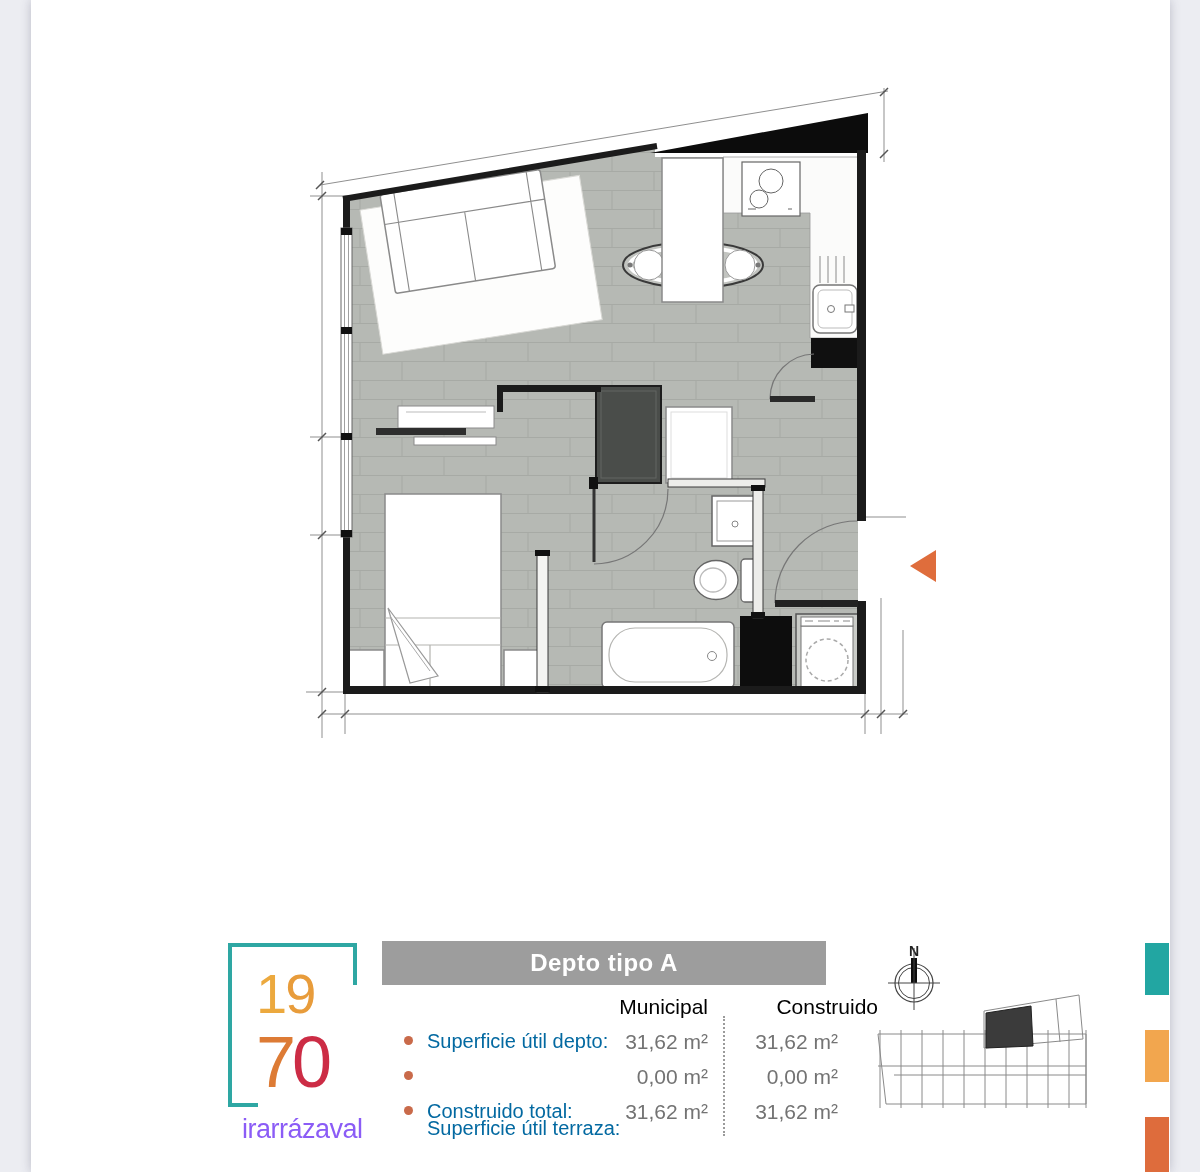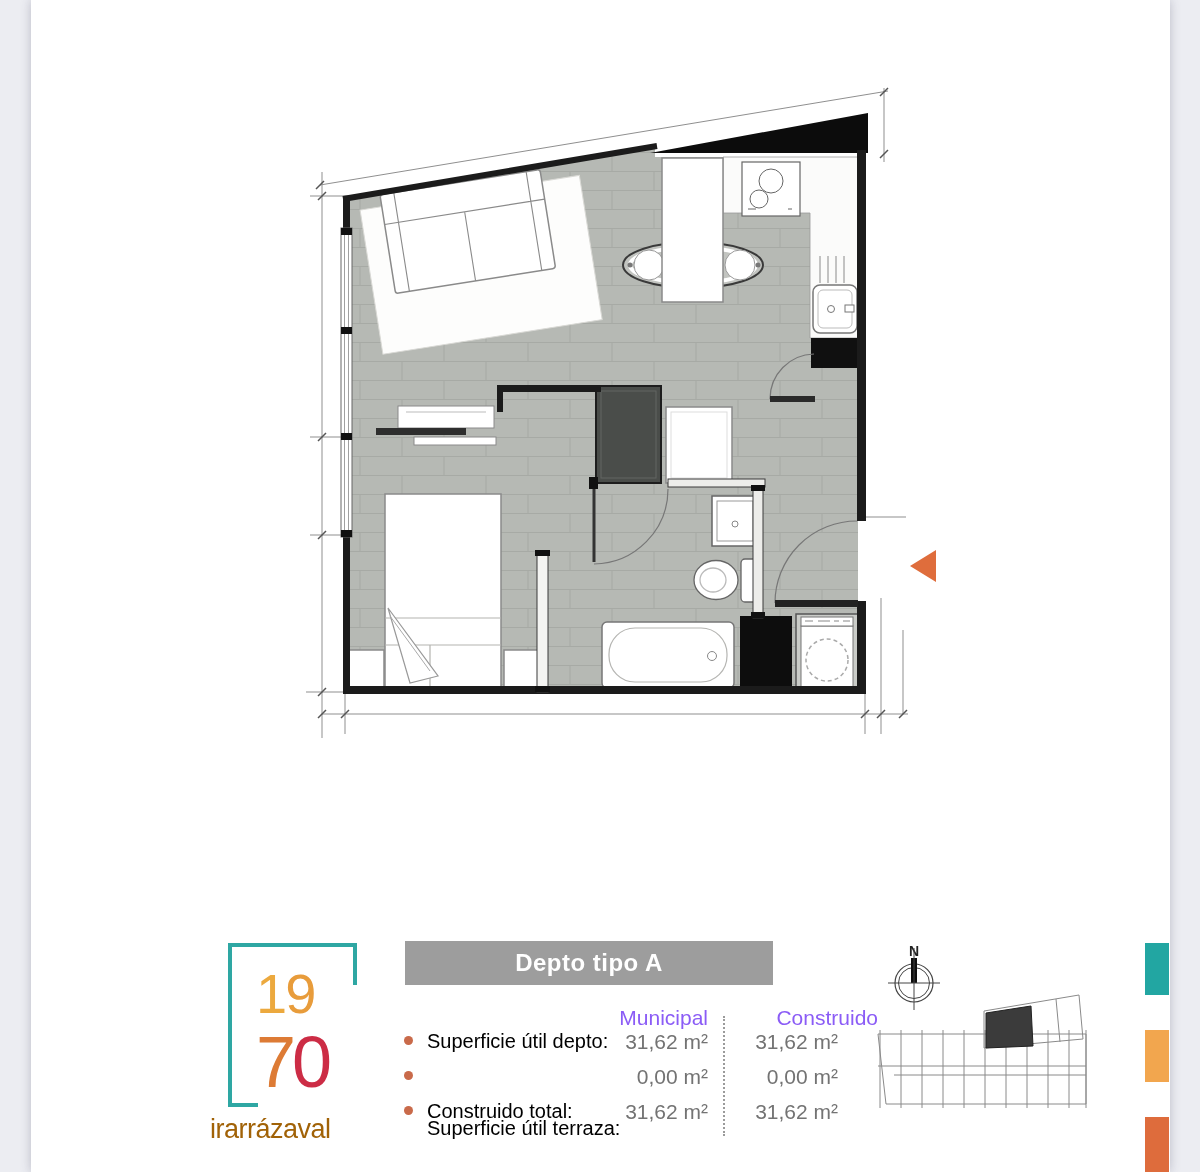--- a/index.html
+++ b/index.html
@@ -8,39 +8,39 @@
     background:#ECEDF2;
     font-family:"Liberation Sans",sans-serif;
   }
   .page{
     position:absolute;left:31px;top:0;width:1139px;height:1172px;
     background:#ffffff;box-shadow:0 0 10px rgba(60,60,90,.28);
   }
   .abs{position:absolute;}
   
   .tbl-header{
-    left:405px;top:941px;width:368px;height:44px;background:#9D9D9D;
+    left:382px;top:941px;width:444px;height:44px;background:#9D9D9D;
     color:#ffffff;font-size:24px;font-weight:bold;
     display:flex;align-items:center;justify-content:center;letter-spacing:.5px;
   }
-  .col-h{top:995px;font-size:21px;color:#8b5cf6;text-align:right;margin-top:11px;}
+  .col-h{top:995px;font-size:21px;color:#000000;text-align:right;}
   .col-h.muni{left:545px;width:163px;}
   .col-h.cons{left:728px;width:150px;}
-  .row-label{font-size:20px;color:#000000;width:225px;text-align:left;}
+  .row-label{font-size:20px;color:#0369a1;width:225px;text-align:left;}
   .row-val{font-size:21px;color:#737373;text-align:right;}
   .row-val.muni{width:163px;left:545px;}
   .row-val.cons{width:150px;left:688px;}
   .bullet{width:9px;height:9px;border-radius:50%;background:#C96A4A;}
   .divider{left:723px;top:1016px;height:120px;width:0;border-left:2px dotted #9B9B9B;}
   
   .frame{background:#2EA7A3;}
   .lg-19{left:256px;top:966px;font-size:56px;line-height:1;letter-spacing:-2px;font-weight:normal;}
   .lg-70{left:256px;top:1026px;font-size:72px;line-height:1;letter-spacing:-4px;font-weight:normal;}
   .d1{color:#ECA93E}.d9{color:#E89C3B}.d7{color:#DD7B35}.d0{color:#CC2C45}
-  .lg-sub{left:210px;top:1114px;font-size:27px;color:#a16207;letter-spacing:-.5px;}
+  .lg-sub{left:242px;top:1114px;font-size:27px;color:#8b5cf6;letter-spacing:-.5px;}
   
   .sq{left:1145px;width:24px;}
   .sq.teal{top:943px;height:52px;background:#22A6A2;}
   .sq.amber{top:1030px;height:52px;background:#F2A64E;}
   .sq.rust{top:1117px;height:55px;background:#DE6C3C;}
 </style>
 </head>
 <body>
 
 <div class="page"></div>

